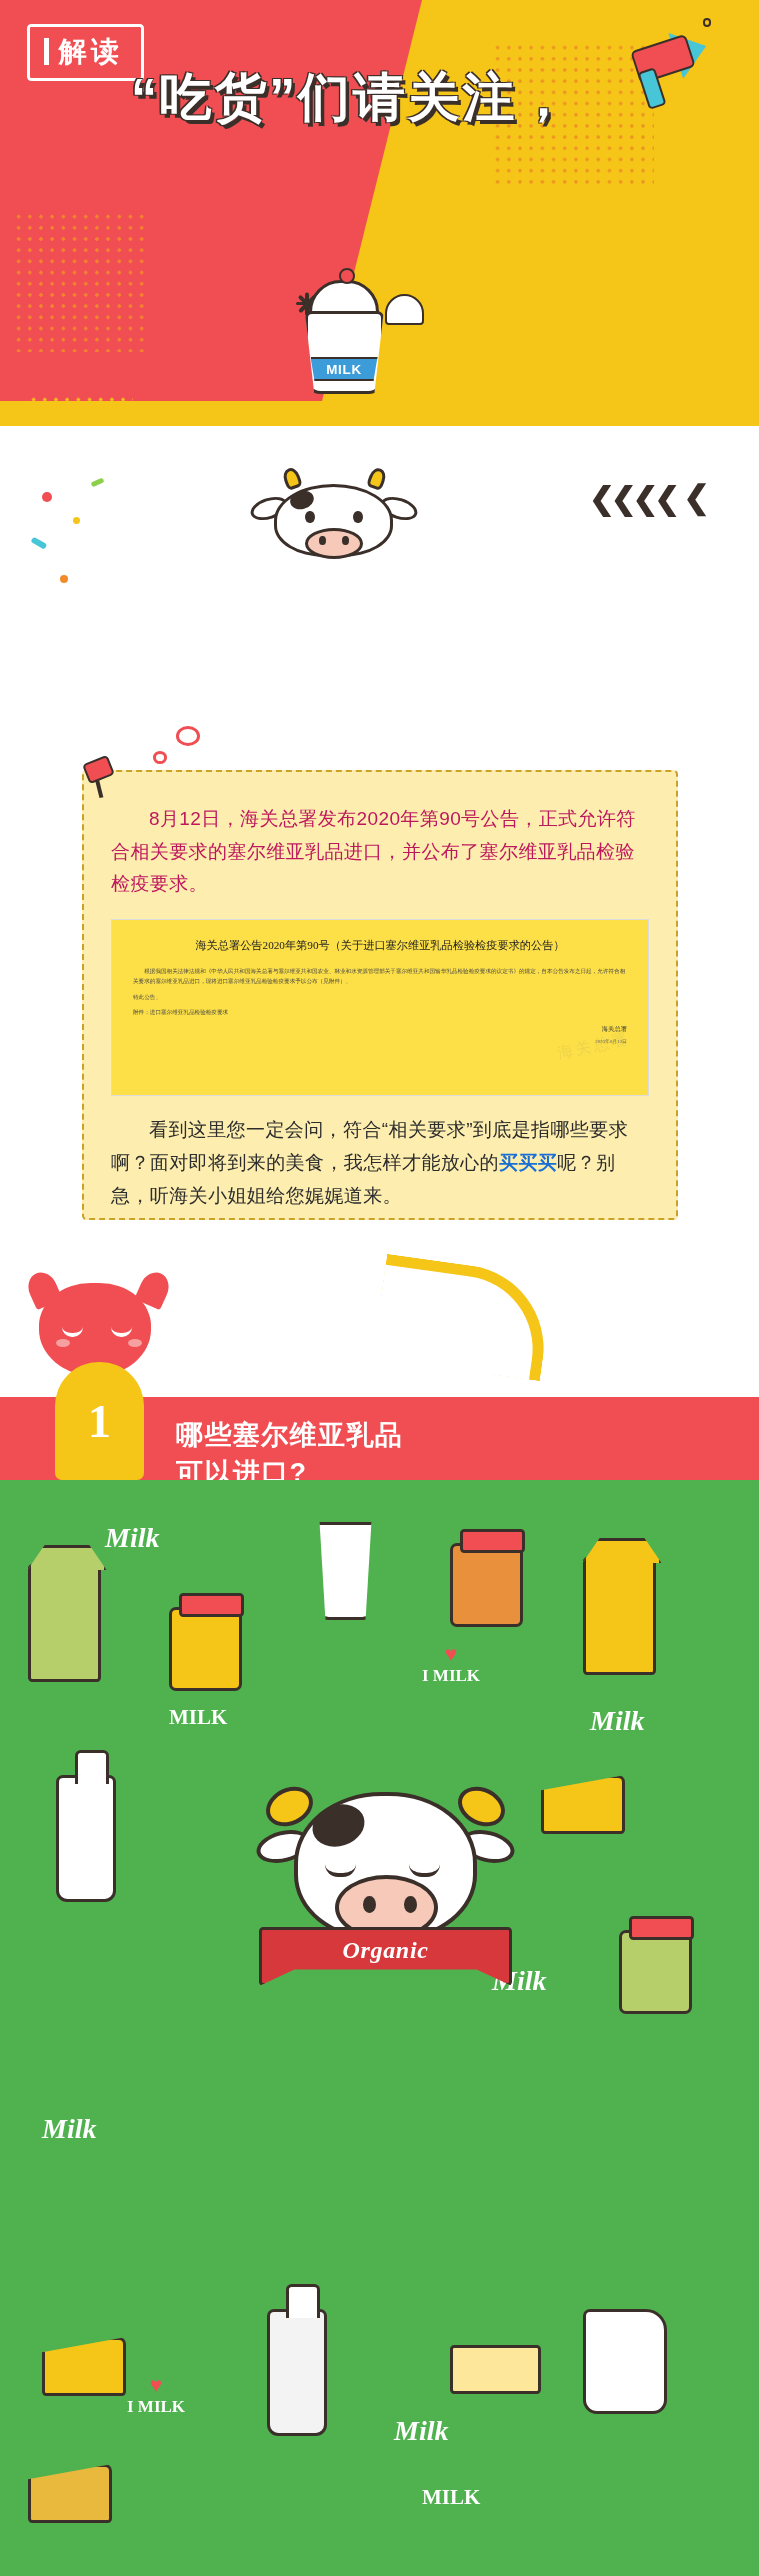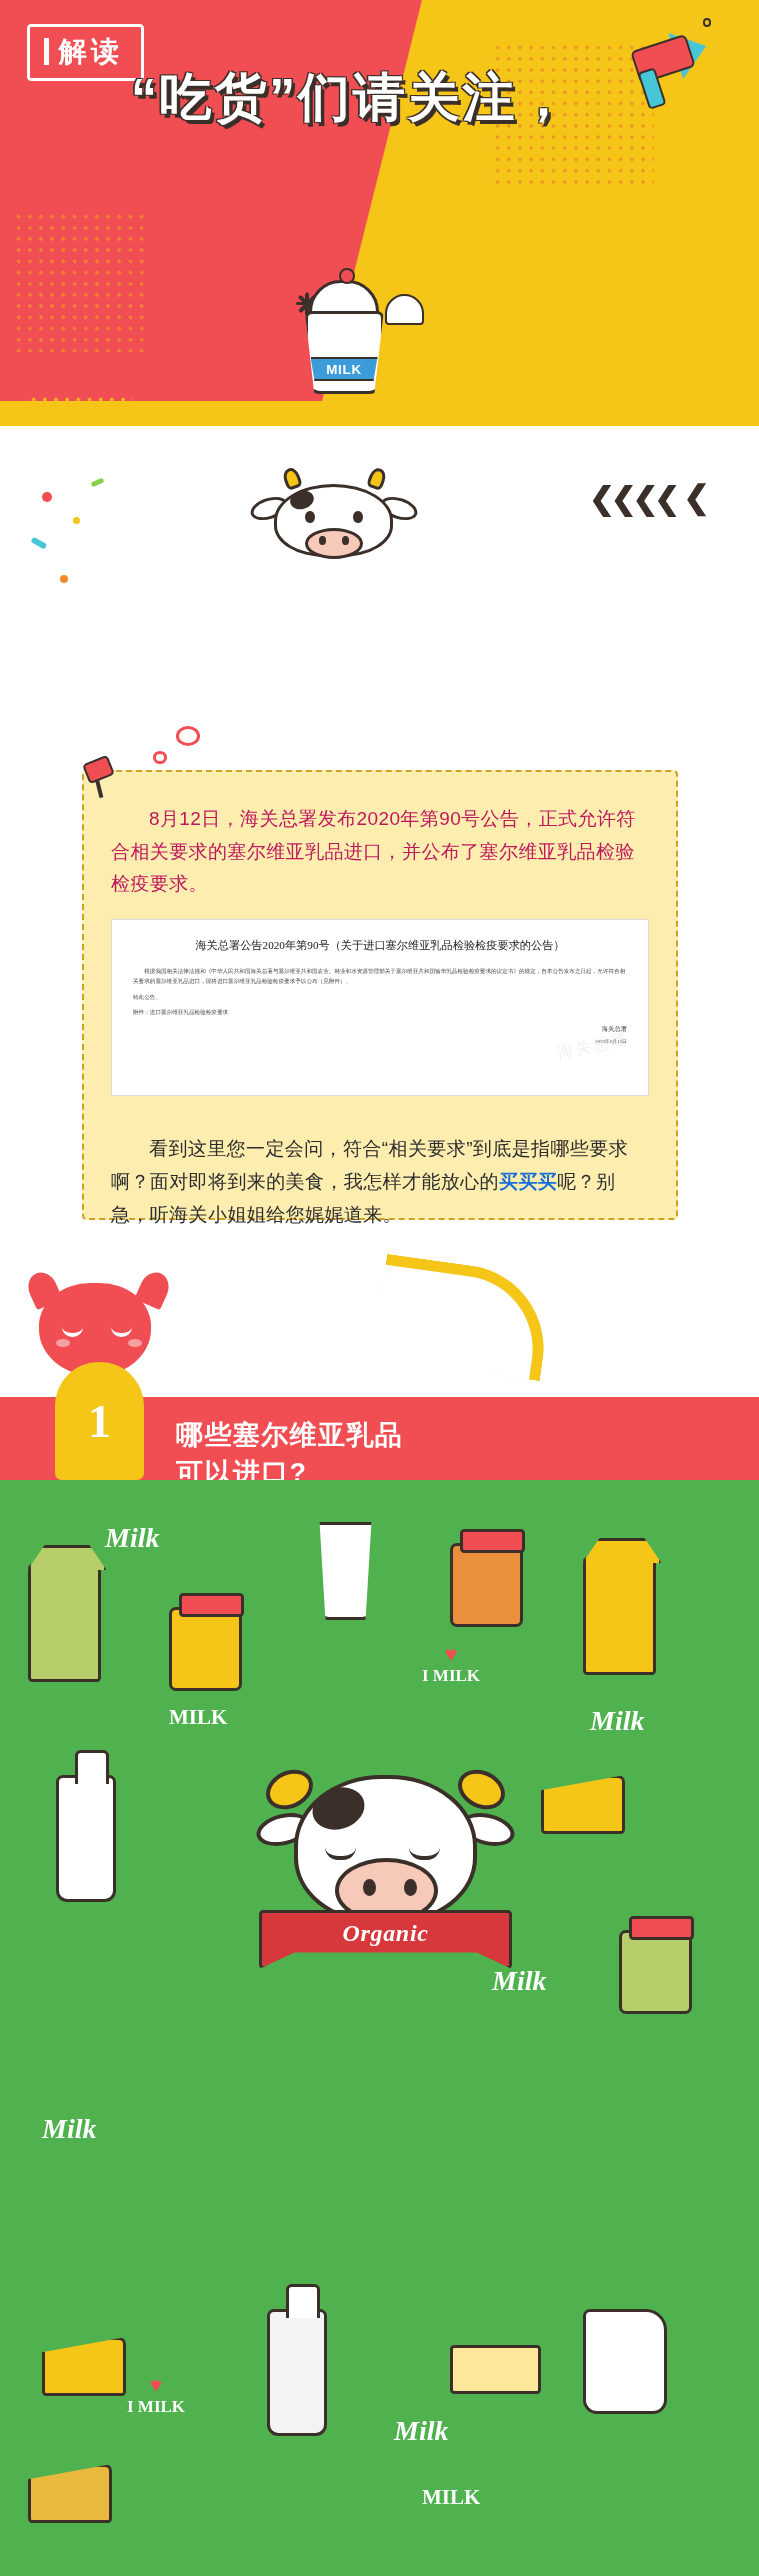--- a/index.html
+++ b/index.html
@@ -308,21 +308,21 @@
     font-size: 19px;
     line-height: 1.72;
     color: #be185d;
     text-indent: 2em;
     letter-spacing: 0.4px;
   }
   .doc-card {
     margin: 18.3px 0 0 0;
     width: 100%;
     height: 177px;
-    background: #ffffff;
+    background: #fde047;
     border: 0.7px solid #dcdcdc;
     padding: 15.5px 21px;
     position: relative;
     overflow: hidden;
   }
   .doc-title {
     text-align: center;
     font-size: 11.2px;
     color: #222;
     line-height: 1.7;
@@ -356,21 +356,21 @@
     color: #666;
     font-family: "Liberation Serif", serif;
   }
   .doc-watermark {
     position:absolute; right: 18.3px; bottom: 38px;
     font-size: 15.5px; color: rgba(120,120,120,.12);
     transform: rotate(-12deg);
     letter-spacing: 2.8px;
   }
   .note-p2 {
-    margin-top: 36px;
+    margin-top: 17px;
     font-size: 19px;
     line-height: 1.74;
     color: #2c2c2c;
     text-indent: 2em;
     letter-spacing: 0.4px;
   }
   .hl-blue { color: #1a6fd4; font-weight: bold; }
 
   
   .sec1 {
@@ -490,21 +490,21 @@
     position:absolute; width: 91px; height: 49px;
     background:#fde79a; border:3.5px solid #3b2f2a; border-radius: 4.2px;
   }
   .jug {
     position:absolute; width: 84px; height: 105px;
     background:#ffffff; border:3.5px solid #3b2f2a; border-radius: 7px 21px 14px 14px;
   }
 
   .big-cow {
     position: absolute;
-    left: 252px; top: 267px;
+    left: 252px; top: 284px;
     width: 267px; height: 232px; text-align: right;
   }
   .bc-head {
     position:absolute; left: 42px; top: 28px;
     width: 183px; height: 148px;
     background:#ffffff; border: 4.2px solid #3b2f2a;
     border-radius: 48% 48% 44% 44%;
   }
   .bc-horn{position:absolute;width:49px;height:37px;background:#f5c518;border:4.2px solid #3b2f2a;border-radius:50%;}
   .bc-horn.l{left:12.7px;top:24px;transform:rotate(-26deg);}

